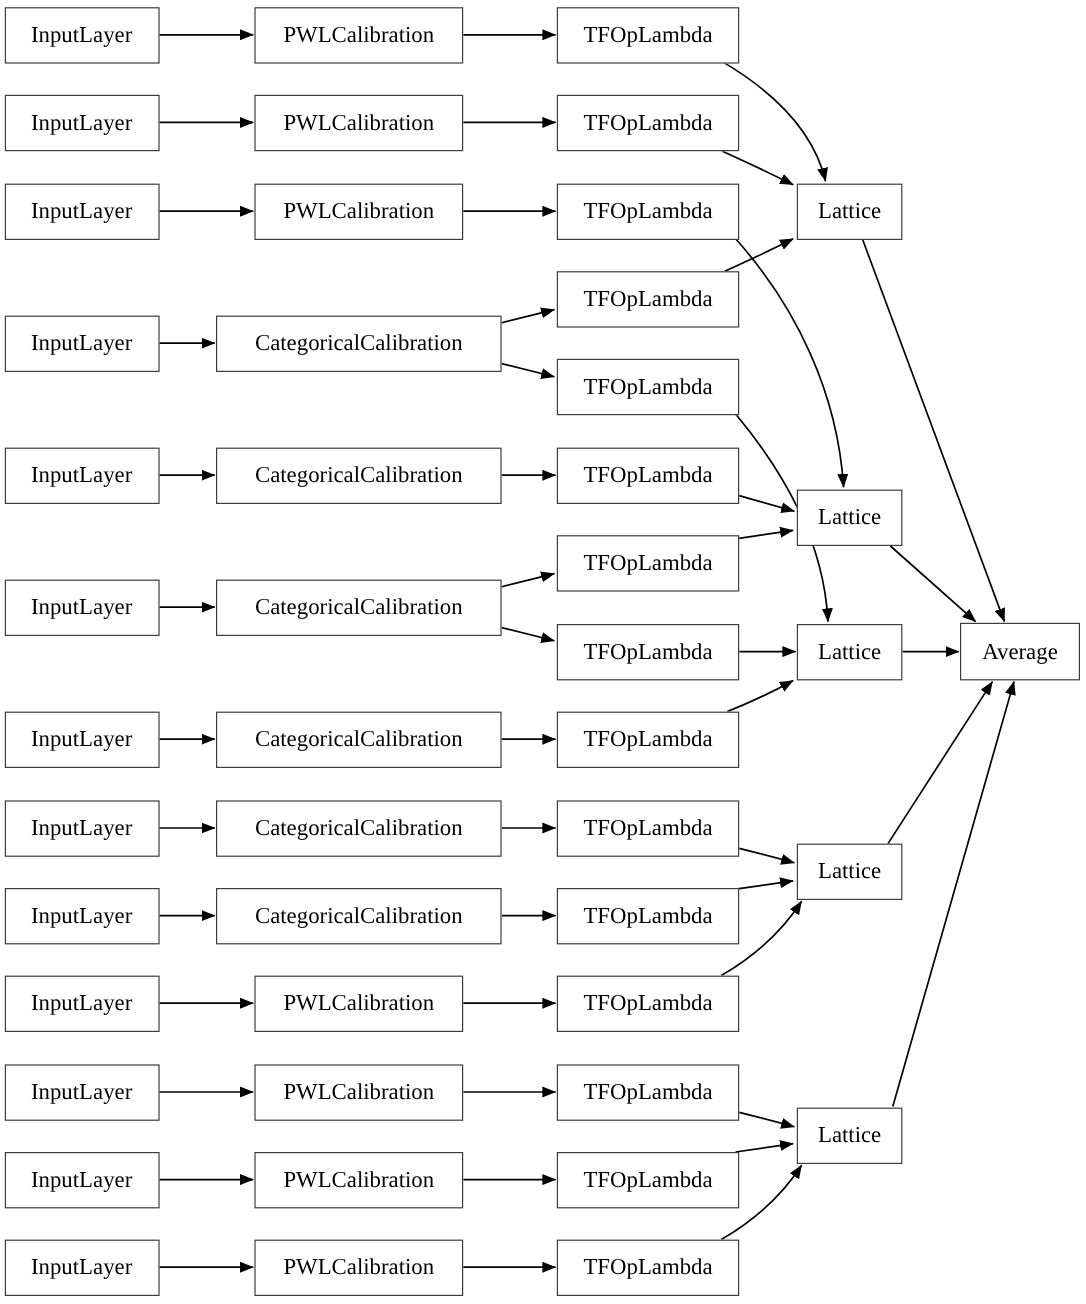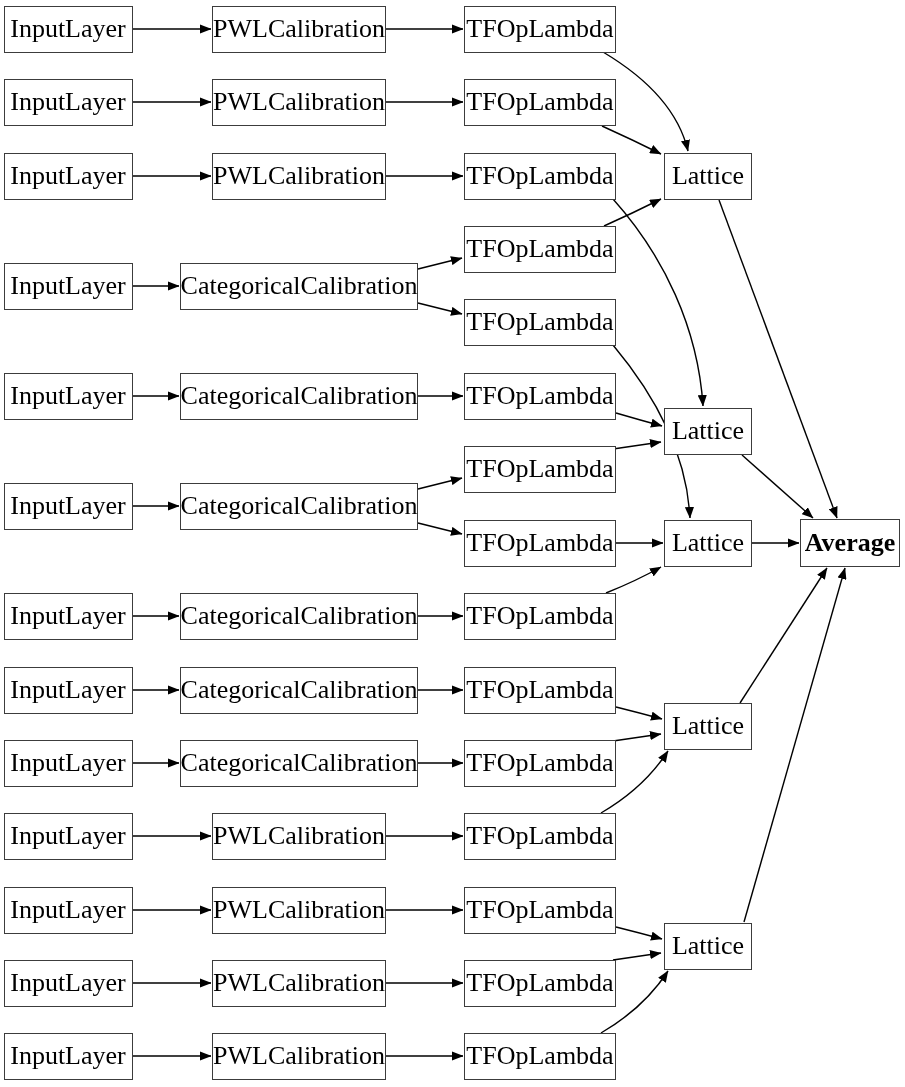--- a/index.html
+++ b/index.html
@@ -13,21 +13,21 @@
   }
   svg.edge-layer{position:absolute;left:0;top:0;width:905px;height:1087px;}
   .edge{fill:none;stroke:var(--edge,#000000);stroke-width:1.4px;}
   .node-layer{position:absolute;left:0;top:0;width:905px;height:1087px;}
   .node{
     position:absolute;
     box-sizing:border-box;
     background:var(--nodefill,#ffffff);
     border:1.6px solid var(--nodeborder,#3c3c3c);
     display:flex;align-items:center;justify-content:center;
-    font-size:26px;
+    font-size:19px;
     color:var(--text,#000000);
     white-space:nowrap;
     line-height:1;
   }
 </style>
 </head>
 <body>
 
 <div class="canvas">
   <svg class="edge-layer" viewBox="0 0 905 1087" xmlns="http://www.w3.org/2000/svg">
@@ -219,17 +219,17 @@
       </div>
       <div class="node" style="left: 664px; top: 519.5px; width: 88px; height: 47px;">
         <span>Lattice</span>
       </div>
       <div class="node" style="left: 664px; top: 702.5px; width: 88px; height: 47px;">
         <span>Lattice</span>
       </div>
       <div class="node" style="left: 664px; top: 922.5px; width: 88px; height: 47px;">
         <span>Lattice</span>
       </div>
-      <div class="node" style="left: 800px; top: 519px; width: 100px; height: 48px; font-weight: bold;">
+      <div class="node" style="left: 800px; top: 519px; width: 100px; height: 48px;">
         <span>Average</span>
       </div>
     </div>
 </div>
 
 </body></html>

